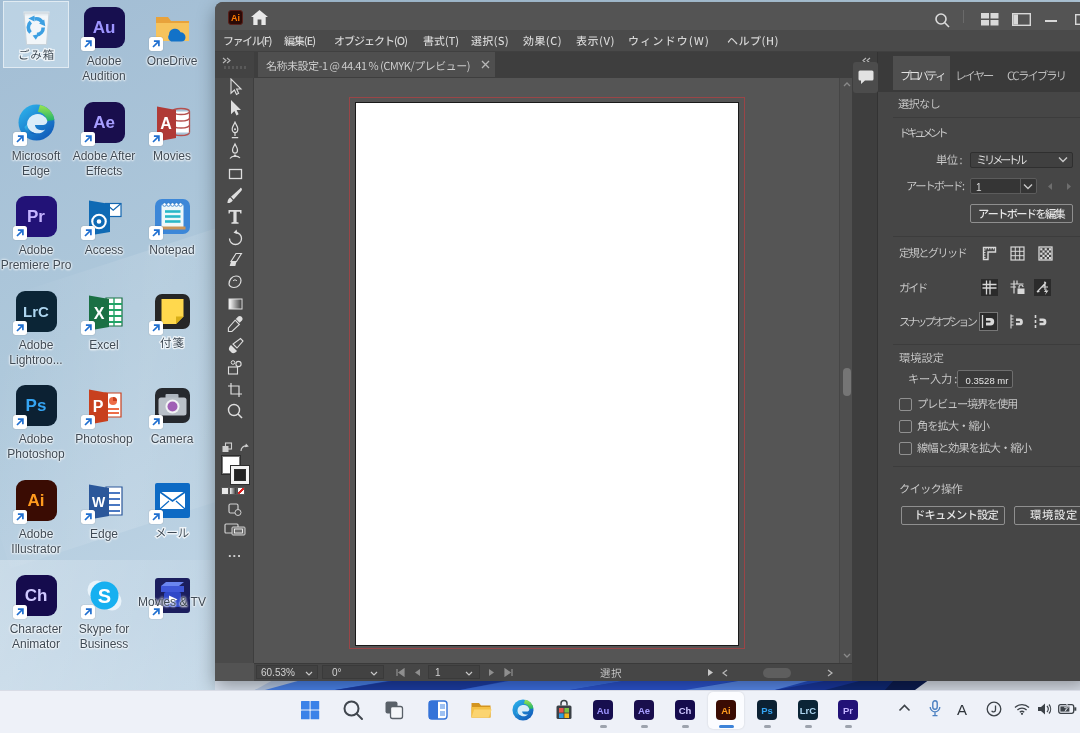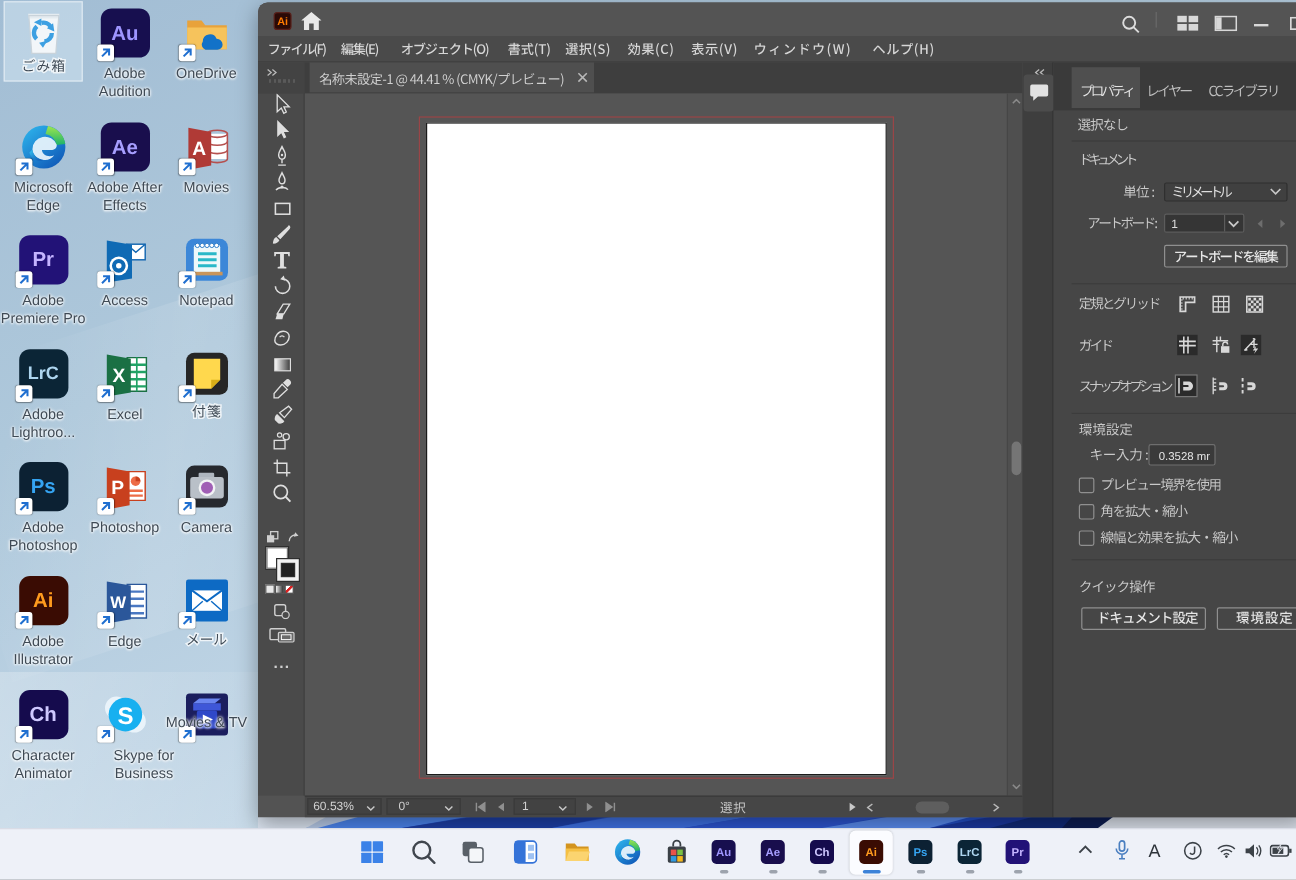--- a/index.html
+++ b/index.html
@@ -254,21 +254,21 @@
     </div>
 <div class="dlabel" style="left:-19.0px;top:621.5px">Character<br>Animator</div>
 <div class="abs" style="left:83.5px;top:575px;width:41px;height:41px"><svg width="41" height="41" viewBox="0 0 41 41">
 <circle cx="13" cy="15" r="9.5" fill="#e9f3fa"></circle>
         <circle cx="28" cy="26" r="9.5" fill="#e9f3fa"></circle>
 <circle cx="20.5" cy="20.5" r="14" fill="#17b0f0"></circle>
 <text x="20.5" y="28" font-size="20" font-weight="bold" fill="#fff" text-anchor="middle" font-family="Liberation Sans">S</text>
 </svg><div class="sc"><svg width="14" height="14" viewBox="0 0 14 14">
           <path d="M4,10 L9.4,4.6 M4.9,4.2 h5 v5" fill="none" stroke="#1f6fd0" stroke-width="1.7"></path>
         </svg></div></div>
-<div class="dlabel" style="left:65px;top:621.5px">Skype for<br>Business</div>
+<div class="dlabel" style="left:49.0px;top:621.5px">Skype for<br>Business</div>
 <div class="abs" style="left:151.5px;top:575px;width:41px;height:41px"><svg width="41" height="41" viewBox="0 0 41 41">
 <rect x="3" y="3" width="35" height="35" rx="3" fill="#1b1e5e"></rect>
 <path d="M9,11 h23 v6 h-23 z" fill="#3f57d8"></path>
 <path d="M9,11 l5,-4 h18 l-5,4 z" fill="#6b86f0"></path>
 <rect x="12" y="17" width="17" height="15" rx="2" fill="#2f48c8"></rect>
 <path d="M17,20.5 l8.5,4 -8.5,4 z" fill="#fff"></path>
 </svg><div class="sc"><svg width="14" height="14" viewBox="0 0 14 14">
           <path d="M4,10 L9.4,4.6 M4.9,4.2 h5 v5" fill="none" stroke="#1f6fd0" stroke-width="1.7"></path>
         </svg></div></div>
 <div class="dlabel" style="left:117.0px;top:595px">Movies &amp; TV</div>

